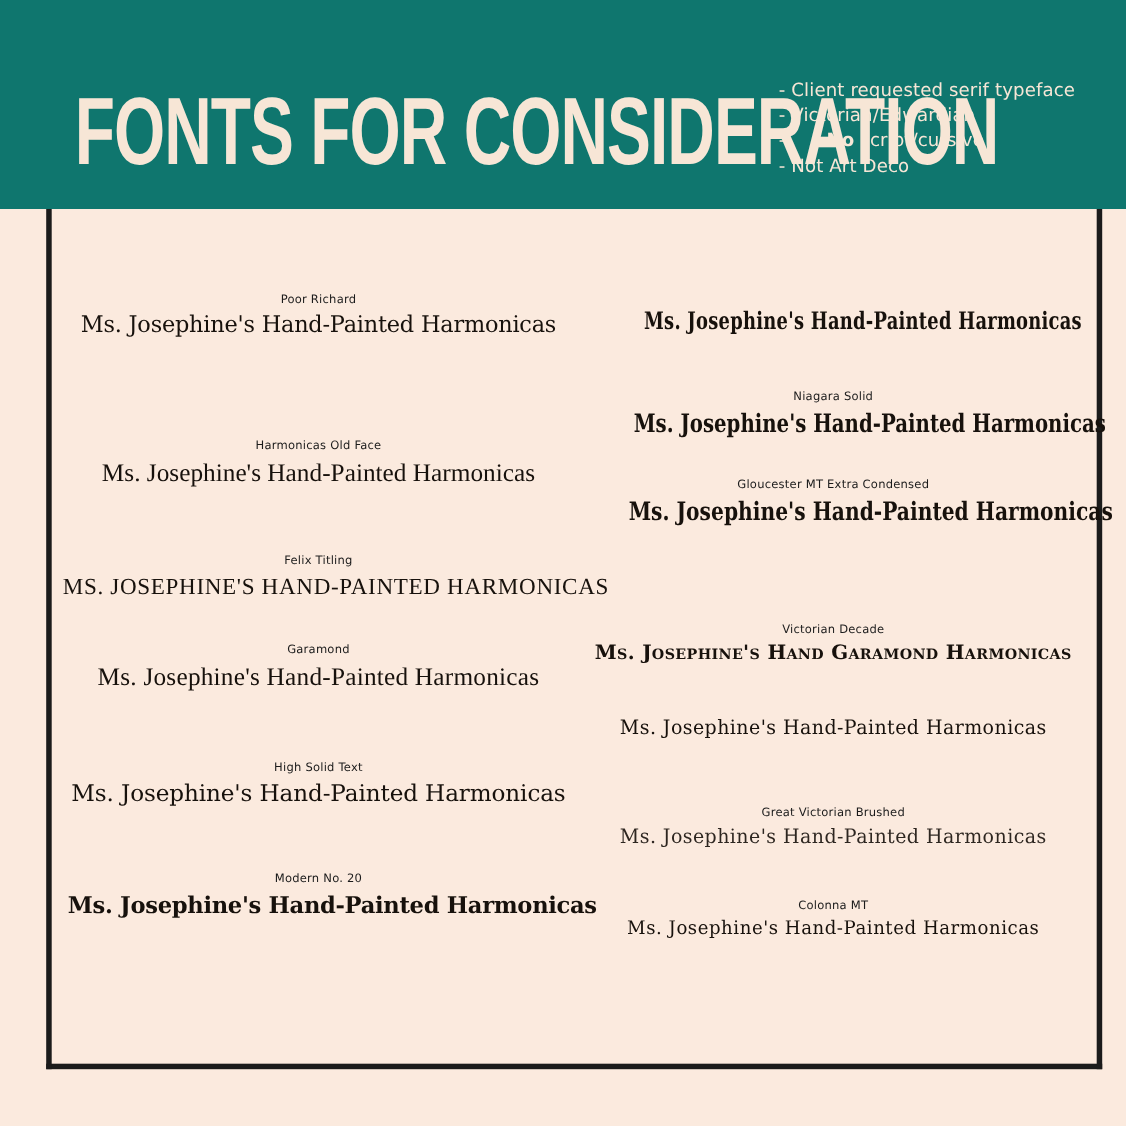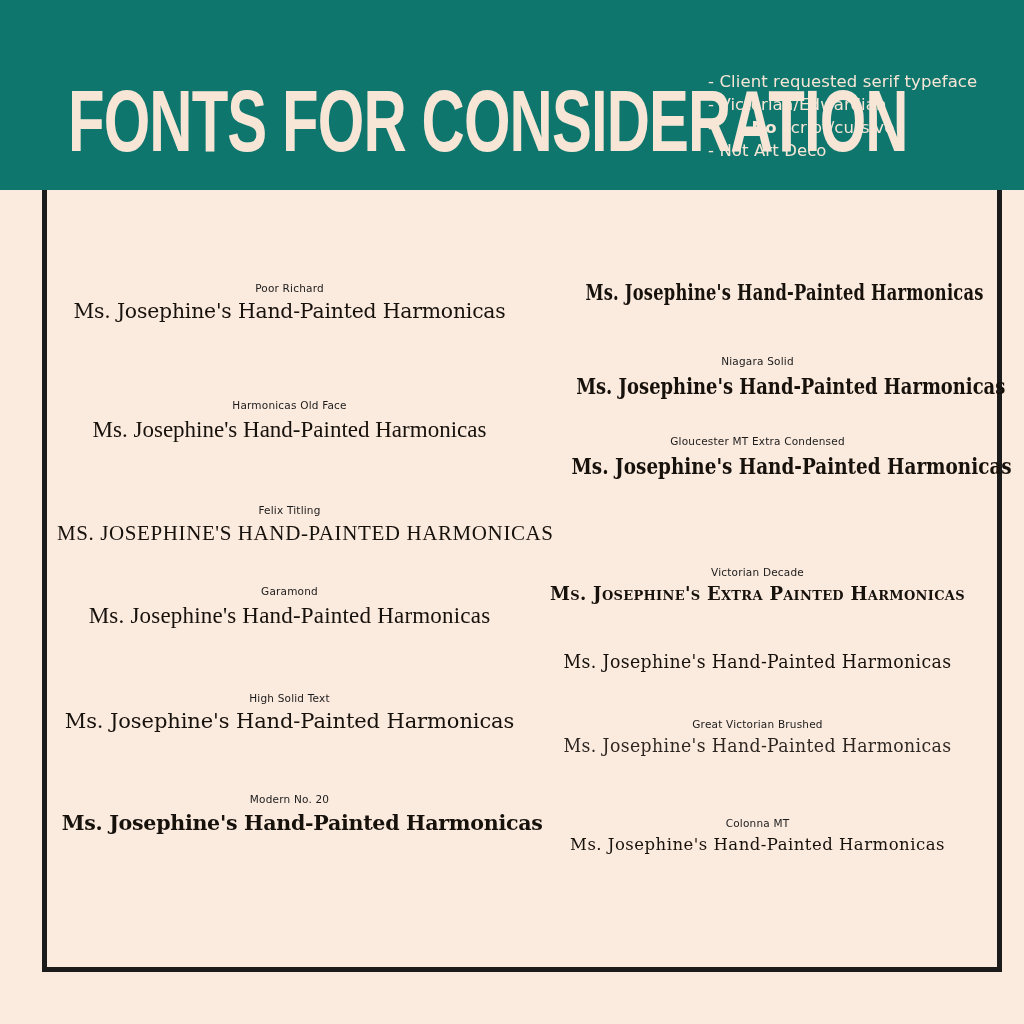--- a/index.html
+++ b/index.html
@@ -143,21 +143,21 @@
       <div class="note-line">- Not Art Deco</div>
     </div>
   </div>
 </div>
 
 <div class="page-frame">
   <div class="columns">
 
     <div class="col col-left">
 
-      <div class="sample" style="top:92px">
+      <div class="sample" style="top:76px">
         <div class="sample-name">Poor Richard</div>
         <div class="sample-text s-poor-richard">Ms. Josephine's Hand-Painted Harmonicas</div>
       </div>
 
       <div class="sample" style="top:209px">
         <div class="sample-name">Harmonicas Old Face</div>
         <div class="sample-text s-baskerville">Ms. Josephine's Hand-Painted Harmonicas</div>
       </div>
 
       <div class="sample" style="top:314px">
@@ -193,28 +193,28 @@
         <div class="sample-text s-niagara">Ms. Josephine's Hand-Painted Harmonicas</div>
       </div>
 
       <div class="sample" style="top:245px">
         <div class="sample-name">Gloucester MT Extra Condensed</div>
         <div class="sample-text s-gloucester">Ms. Josephine's Hand-Painted Harmonicas</div>
       </div>
 
       <div class="sample" style="top:376px">
         <div class="sample-name">Victorian Decade</div>
-        <div class="sample-text s-victorian-dec">Ms. Josephine's Extra Painted Harmonicas</div>
+        <div class="sample-text s-victorian-dec">Ms. Josephine's Hand Garamond Harmonicas</div>
       </div>
 
       <div class="sample" style="top:462px">
         <div class="sample-text s-gv-standard">Ms. Josephine's Hand-Painted Harmonicas</div>
       </div>
 
-      <div class="sample" style="top:528px">
+      <div class="sample" style="top:543px">
         <div class="sample-name">Great Victorian Brushed</div>
         <div class="sample-text s-gv-brushed">Ms. Josephine's Hand-Painted Harmonicas</div>
       </div>
 
       <div class="sample" style="top:627px">
         <div class="sample-name">Colonna MT</div>
         <div class="sample-text s-colonna">Ms. Josephine's Hand-Painted Harmonicas</div>
       </div>
 
     </div>

